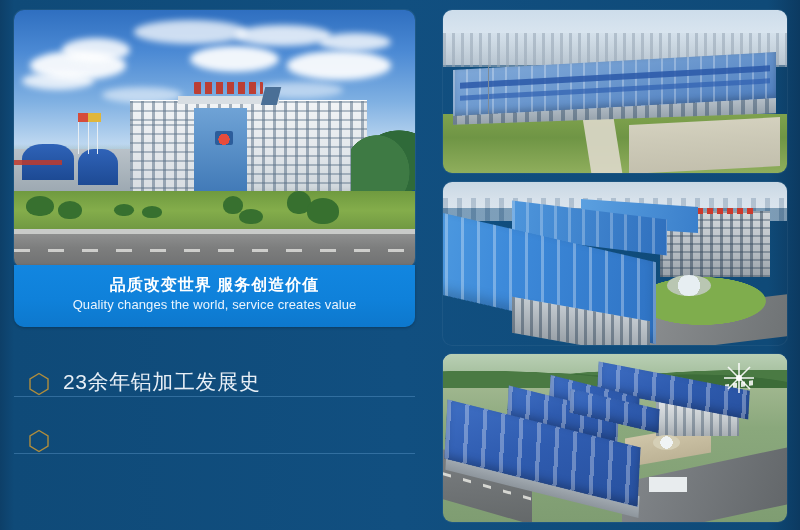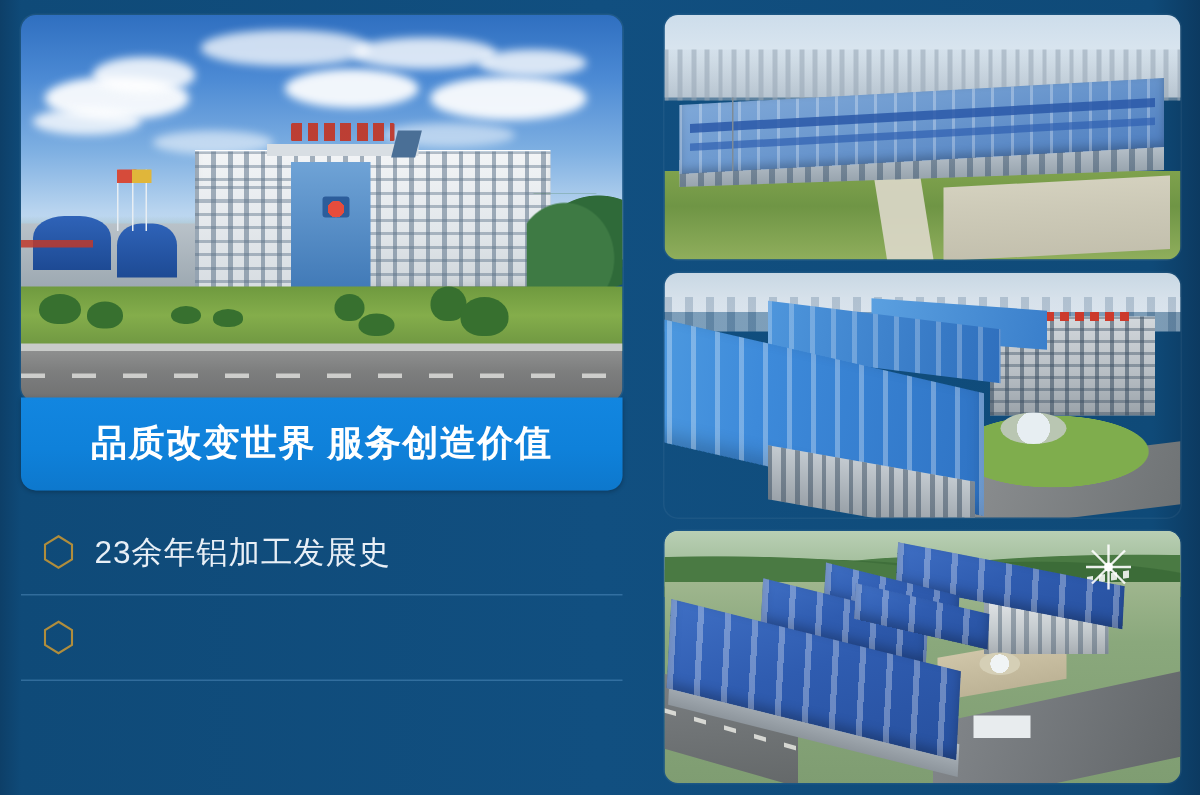--- a/index.html
+++ b/index.html
@@ -149,35 +149,35 @@
   
   #slogan-banner{
     position:absolute; left:0; top:255px; width:401px; height:62px;
     background:linear-gradient(180deg,#1286e0 0%,#0f81da 55%,#0d78cd 100%);
     border-radius:0 0 10px 10px;
     display:flex; flex-direction:column;
     align-items:center; justify-content:center;
     box-shadow:0 1px 3px rgba(0,0,0,.25);
   }
   #slogan-cn{
-    color:#fff; font-size:24px; font-weight:bold; letter-spacing:1px;
+    color:#fff; font-size:16px; font-weight:bold; letter-spacing:1px;
     line-height:1.06; white-space:nowrap;
   }
   #slogan-en{
     color:#eaf4fd; font-size:13px; letter-spacing:.1px; line-height:1.5;
     white-space:nowrap; margin-top:1px;
   }
 
   
   #feature-list{
     position:absolute; left:0; top:330px; width:401px;
   }
   .feature-row{
     position:relative; height:57px;
-    display:flex; align-items:center;
+    display:flex; align-items:flex-end;
     border-bottom:1px solid rgba(120,180,230,.32);
   }
   .hex-icon{
     width:22px; height:24px; margin-left:14px; margin-right:13px; flex:0 0 auto;
   }
   .feature-text{
     color:#e8eff6; font-size:21px; font-weight:500; letter-spacing:.6px;
     white-space:nowrap;
   }
 
@@ -371,20 +371,21 @@
       <div class="bush b5"></div>
       <div class="bush b6"></div>
       <div class="bush b7"></div>
       <div class="bush b8"></div>
       <div class="kerb"></div>
       <div class="road"></div>
     </div>
 
     <div id="slogan-banner">
       <div id="slogan-cn">品质改变世界  服务创造价值</div>
+      <div id="slogan-en">Quality changes the world, service creates value</div>
     </div>
 
     <div id="feature-list">
 
       <div class="feature-row">
         <span class="hex-icon">
           <svg viewBox="0 0 22 24" width="22" height="24">
             <polygon points="11,1.5 20,7 20,17 11,22.5 2,17 2,7" fill="none" stroke="#b08d3c" stroke-width="1.4"></polygon>
           </svg>
         </span>

